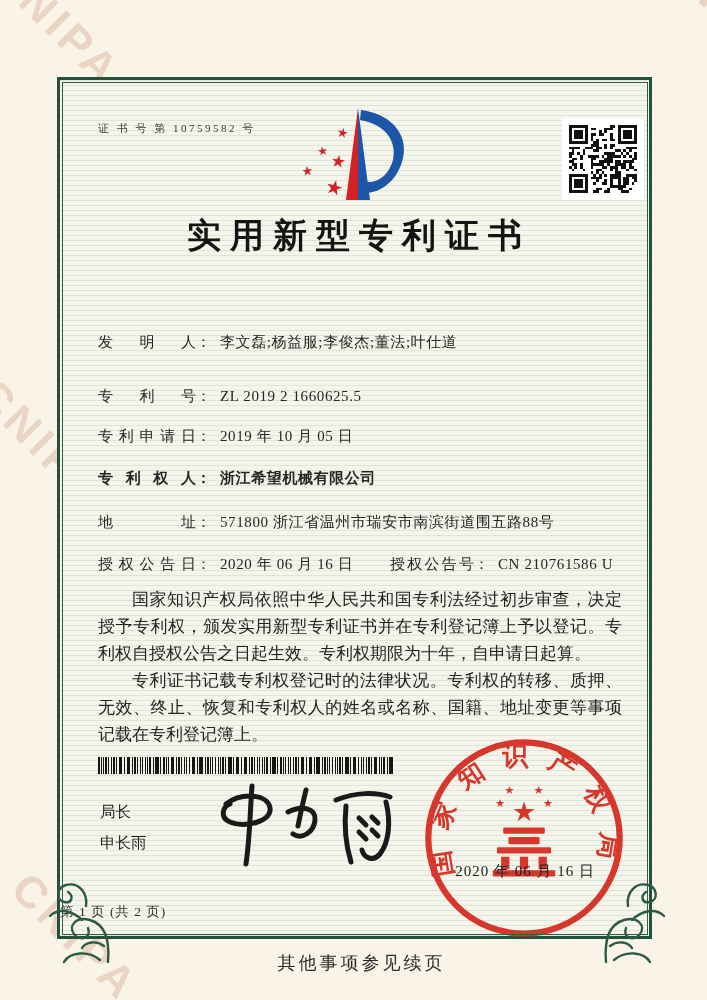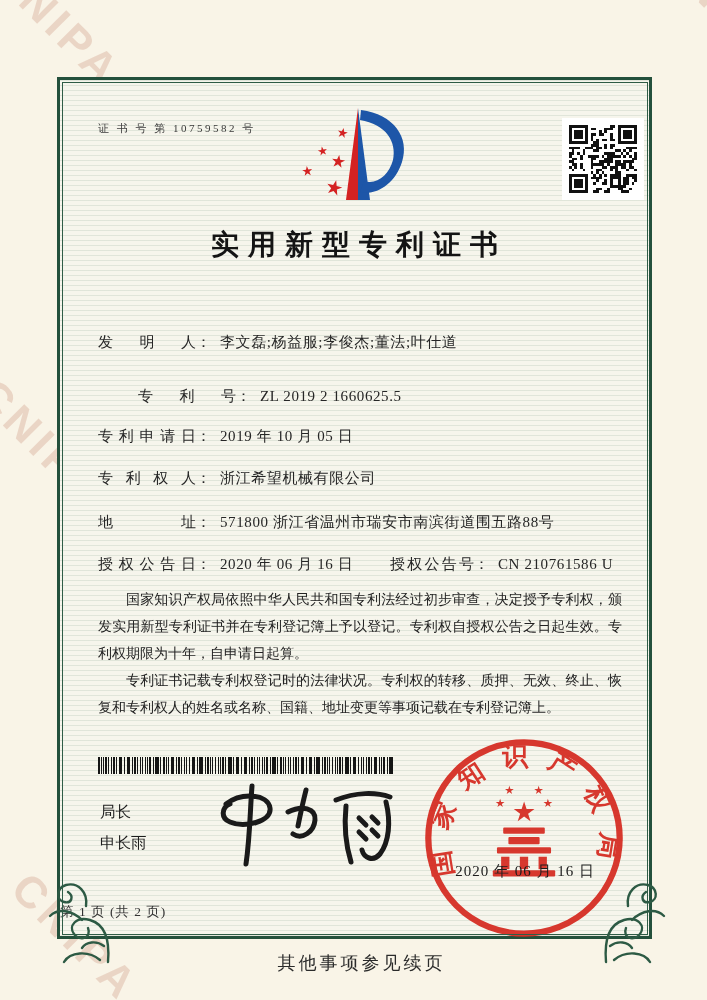--- a/index.html
+++ b/index.html
@@ -35,38 +35,38 @@
     position:absolute; left:38px; top:41px;
     font-size:11px; letter-spacing:2.5px; color:#3a3a3a;
   }
   .qr-box {
     position:absolute; left:502px; top:38px; width:82px; height:82px;
     background:#ffffff; padding:7px;
   }
   .qr-box svg { width:100%; height:100%; display:block; }
   .logo { position:absolute; left:228px; top:24px; width:138px; height:108px; }
   .title {
-    position:absolute; left:0; top:146px; width:100%;
-    text-align:center; font-size:28px; font-weight:bold; color:#141414;
+    position:absolute; left:0; top:133px; width:100%;
+    text-align:center; font-size:34px; font-weight:bold; color:#141414;
     letter-spacing:9px; text-indent:9px;
   }
   
   .field-row { position:absolute; left:38px; width:540px; font-size:15px; color:#262626; }
   .flabel {
     display:inline-block; width:98px; text-align:justify; text-align-last:justify;
     vertical-align:bottom; color:#262626;
   }
   .flabel.narrow { width:84px; }
   .fcolon { display:inline-block; }
   .fvalue { margin-left:9px; letter-spacing:0.6px; }
   .fgroup2 { position:absolute; left:292px; top:0; white-space:nowrap; }
   
   .body-text {
     position:absolute; left:38px; top:506px; width:524px;
-    font-size:14px; line-height:27px; color:#222; text-align:justify;
+    font-size:17px; line-height:27px; color:#222; text-align:justify;
   }
   .body-text p { text-indent:2em; }
   
   .barcode {
     position:absolute; left:38px; top:677px; width:296px; height:17px;
     background-image:
       repeating-linear-gradient(90deg,#151515 0 1px,transparent 1px 2.6px),
       repeating-linear-gradient(90deg,#151515 0 1.6px,transparent 1.6px 7.3px);
   }
   
@@ -345,27 +345,27 @@
         <text x="14" y="72" font-size="13" transform="rotate(-6 14 72)">★</text>
         <text x="36" y="88" font-size="20" transform="rotate(14 36 88)">★</text>
       </g>
     </svg>
 
     <div class="title">实用新型专利证书</div>
 
     <div class="field-row" style="top:253px;">
       <span class="flabel">发明人</span><span class="fcolon">：</span><span class="fvalue">李文磊;杨益服;李俊杰;董法;叶仕道</span>
     </div>
-    <div class="field-row" style="top:307px;margin-left:40px;">
+    <div class="field-row" style="top:307px;">
       <span class="flabel">专利号</span><span class="fcolon">：</span><span class="fvalue">ZL 2019 2 1660625.5</span>
     </div>
     <div class="field-row" style="top:347px;">
       <span class="flabel">专利申请日</span><span class="fcolon">：</span><span class="fvalue">2019 年 10 月 05 日</span>
     </div>
-    <div class="field-row" style="top:389px;">
+    <div class="field-row" style="top:389px;font-weight:bold;">
       <span class="flabel">专利权人</span><span class="fcolon">：</span><span class="fvalue">浙江希望机械有限公司</span>
     </div>
     <div class="field-row" style="top:433px;">
       <span class="flabel">地址</span><span class="fcolon">：</span><span class="fvalue">571800 浙江省温州市瑞安市南滨街道围五路88号</span>
     </div>
     <div class="field-row" style="top:475px;">
       <span class="flabel">授权公告日</span><span class="fcolon">：</span><span class="fvalue">2020 年 06 月 16 日</span>
       <span class="fgroup2">
         <span class="flabel narrow">授权公告号</span><span class="fcolon">：</span><span class="fvalue">CN 210761586 U</span>
       </span>

